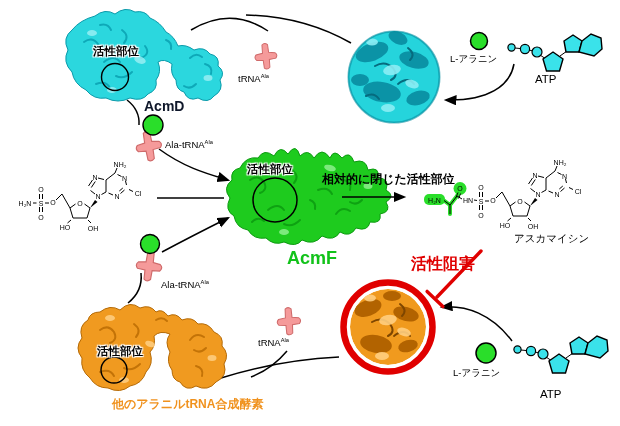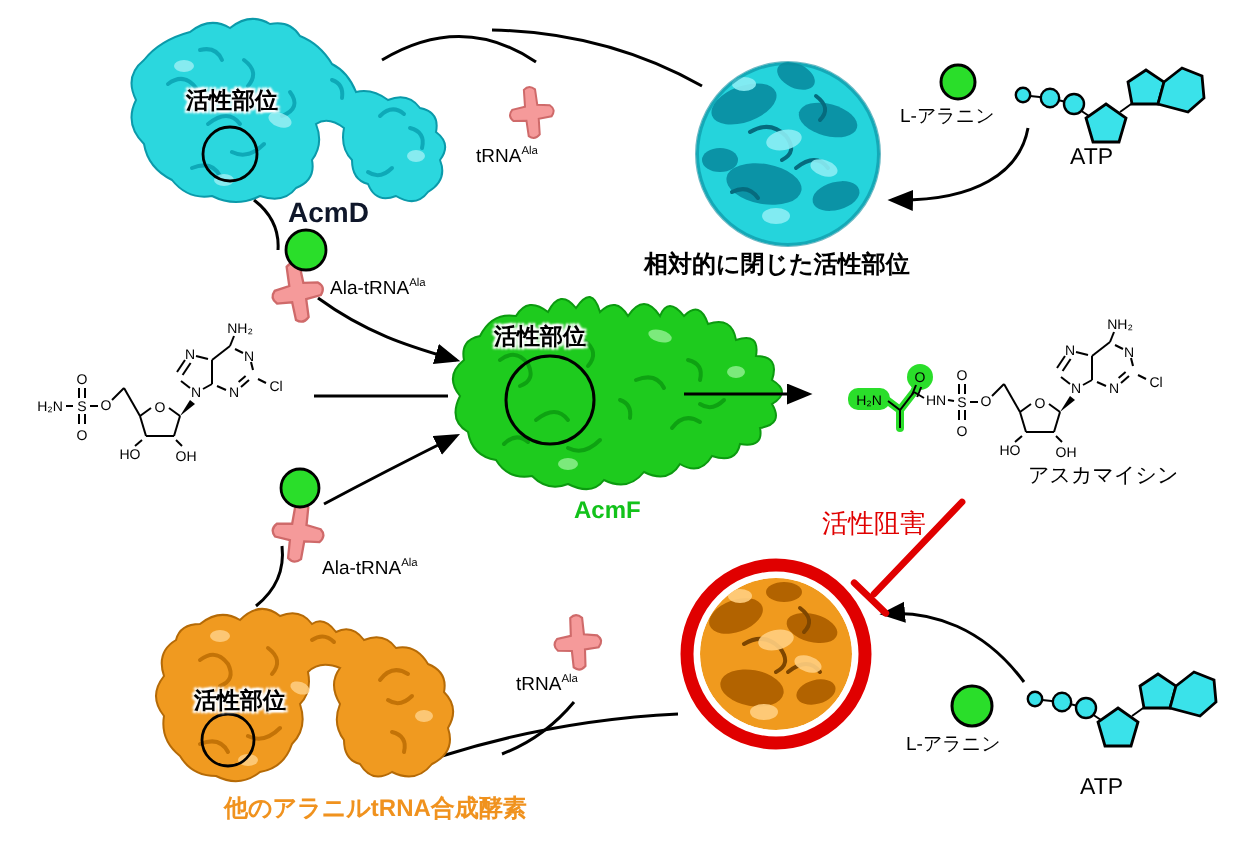--- a/index.html
+++ b/index.html
@@ -4,29 +4,29 @@
 <style>
   html,body{margin:0;padding:0;background:#fff;}
   .stage{position:relative;width:620px;height:426px;background:#ffffff;overflow:hidden;
          font-family:"Liberation Sans","DejaVu Sans",sans-serif;}
   .stage svg{position:absolute;left:0;top:0;}
   .lbl{position:absolute;color:#000;white-space:nowrap;line-height:1.1;}
   .c{}
   .halo{text-shadow:0 0 2px #fff,0 0 2px #fff,1px 1px 1px #fff,-1px -1px 1px #fff,1px -1px 1px #fff,-1px 1px 1px #fff;}
   .lbl sup{font-size:0.6em;}
   .acmd-name{color:#0f172a;font-size:14px;font-weight:bold;}
-  .acmf-name{color:#12c21a;font-size:12px;font-weight:bold;}
+  .acmf-name{color:#12c21a;font-size:18px;font-weight:bold;}
   .synth-name{color:#f0921e;font-size:12px;font-weight:bold;}
   .site{font-size:11.5px;font-weight:bold;}
-  .caption{font-size:12px;font-weight:bold;}
+  .caption{font-size:12px;font-weight:bold;margin-top:47px;}
   .molname{font-size:10.5px;}
   .rna{font-size:9.5px;}
   .small{font-size:9.5px;}
   .atp{font-size:11.5px;}
-  .inhib{color:#e00000;font-size:13px;font-weight:normal;}
+  .inhib{color:#e00000;font-size:16px;font-weight:bold;}
 </style>
 </head>
 <body>
 
 <div class="stage">
 
 <svg width="620" height="426" viewBox="0 0 620 426">
   <defs>
     <marker id="ah" markerWidth="9" markerHeight="8" refX="7" refY="3.5" orient="auto">
       <path d="M0,0 L8.5,3.5 L0,7 Z" fill="#000"></path>

